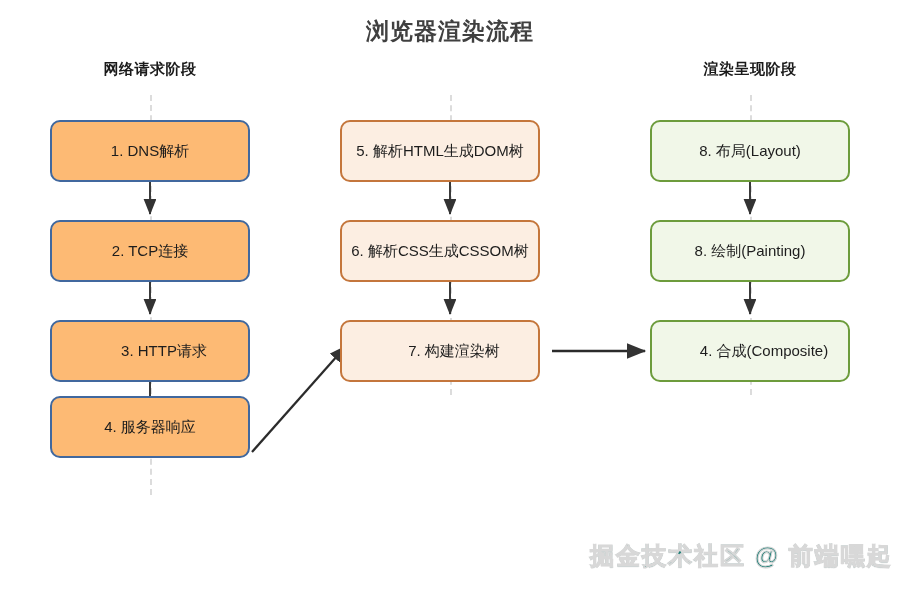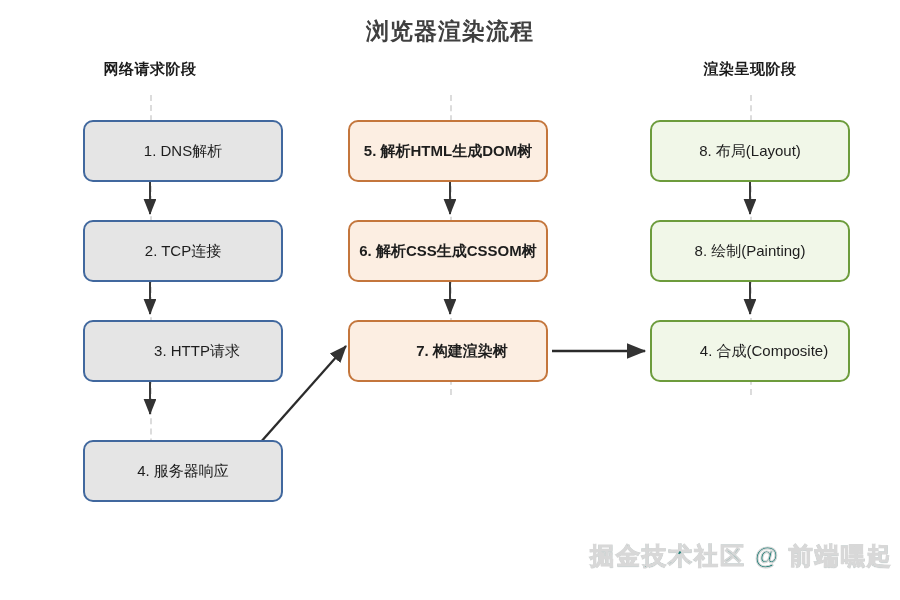--- a/index.html
+++ b/index.html
@@ -69,34 +69,34 @@
     border-style: solid;
     box-sizing: border-box;
     display: flex;
     align-items: center;
     justify-content: center;
     font-size: 15px;
     color: #1d1d1d;
     text-align: center;
     line-height: 1.2;
   }
-  .node.blue   { background: #e5e5e5; border-color: #41689e; margin-left: 33px; }
+  .node.blue   { background: #fdba74; border-color: #41689e; }
   .node.orange { background: #fceee2; border-color: #c4763c; }
   .node.green  { background: #f1f7e8; border-color: #6d9c3c; }
 
   
   .c0 { left: 50px;  }
-  .c1 { left: 348px; font-weight: bold; }
+  .c1 { left: 340px; }
   .c2 { left: 650px; }
 
   
   .r0 { top: 120px; }
   .r1 { top: 220px; }
   .r2 { top: 320px; padding-left: 28px; }
-  .r3 { top: 440px; }
+  .r3 { top: 396px; }
 
   
   #connectors {
     position: absolute;
     left: 0;
     top: 0;
     width: 900px;
     height: 600px;
     pointer-events: none;
   }

